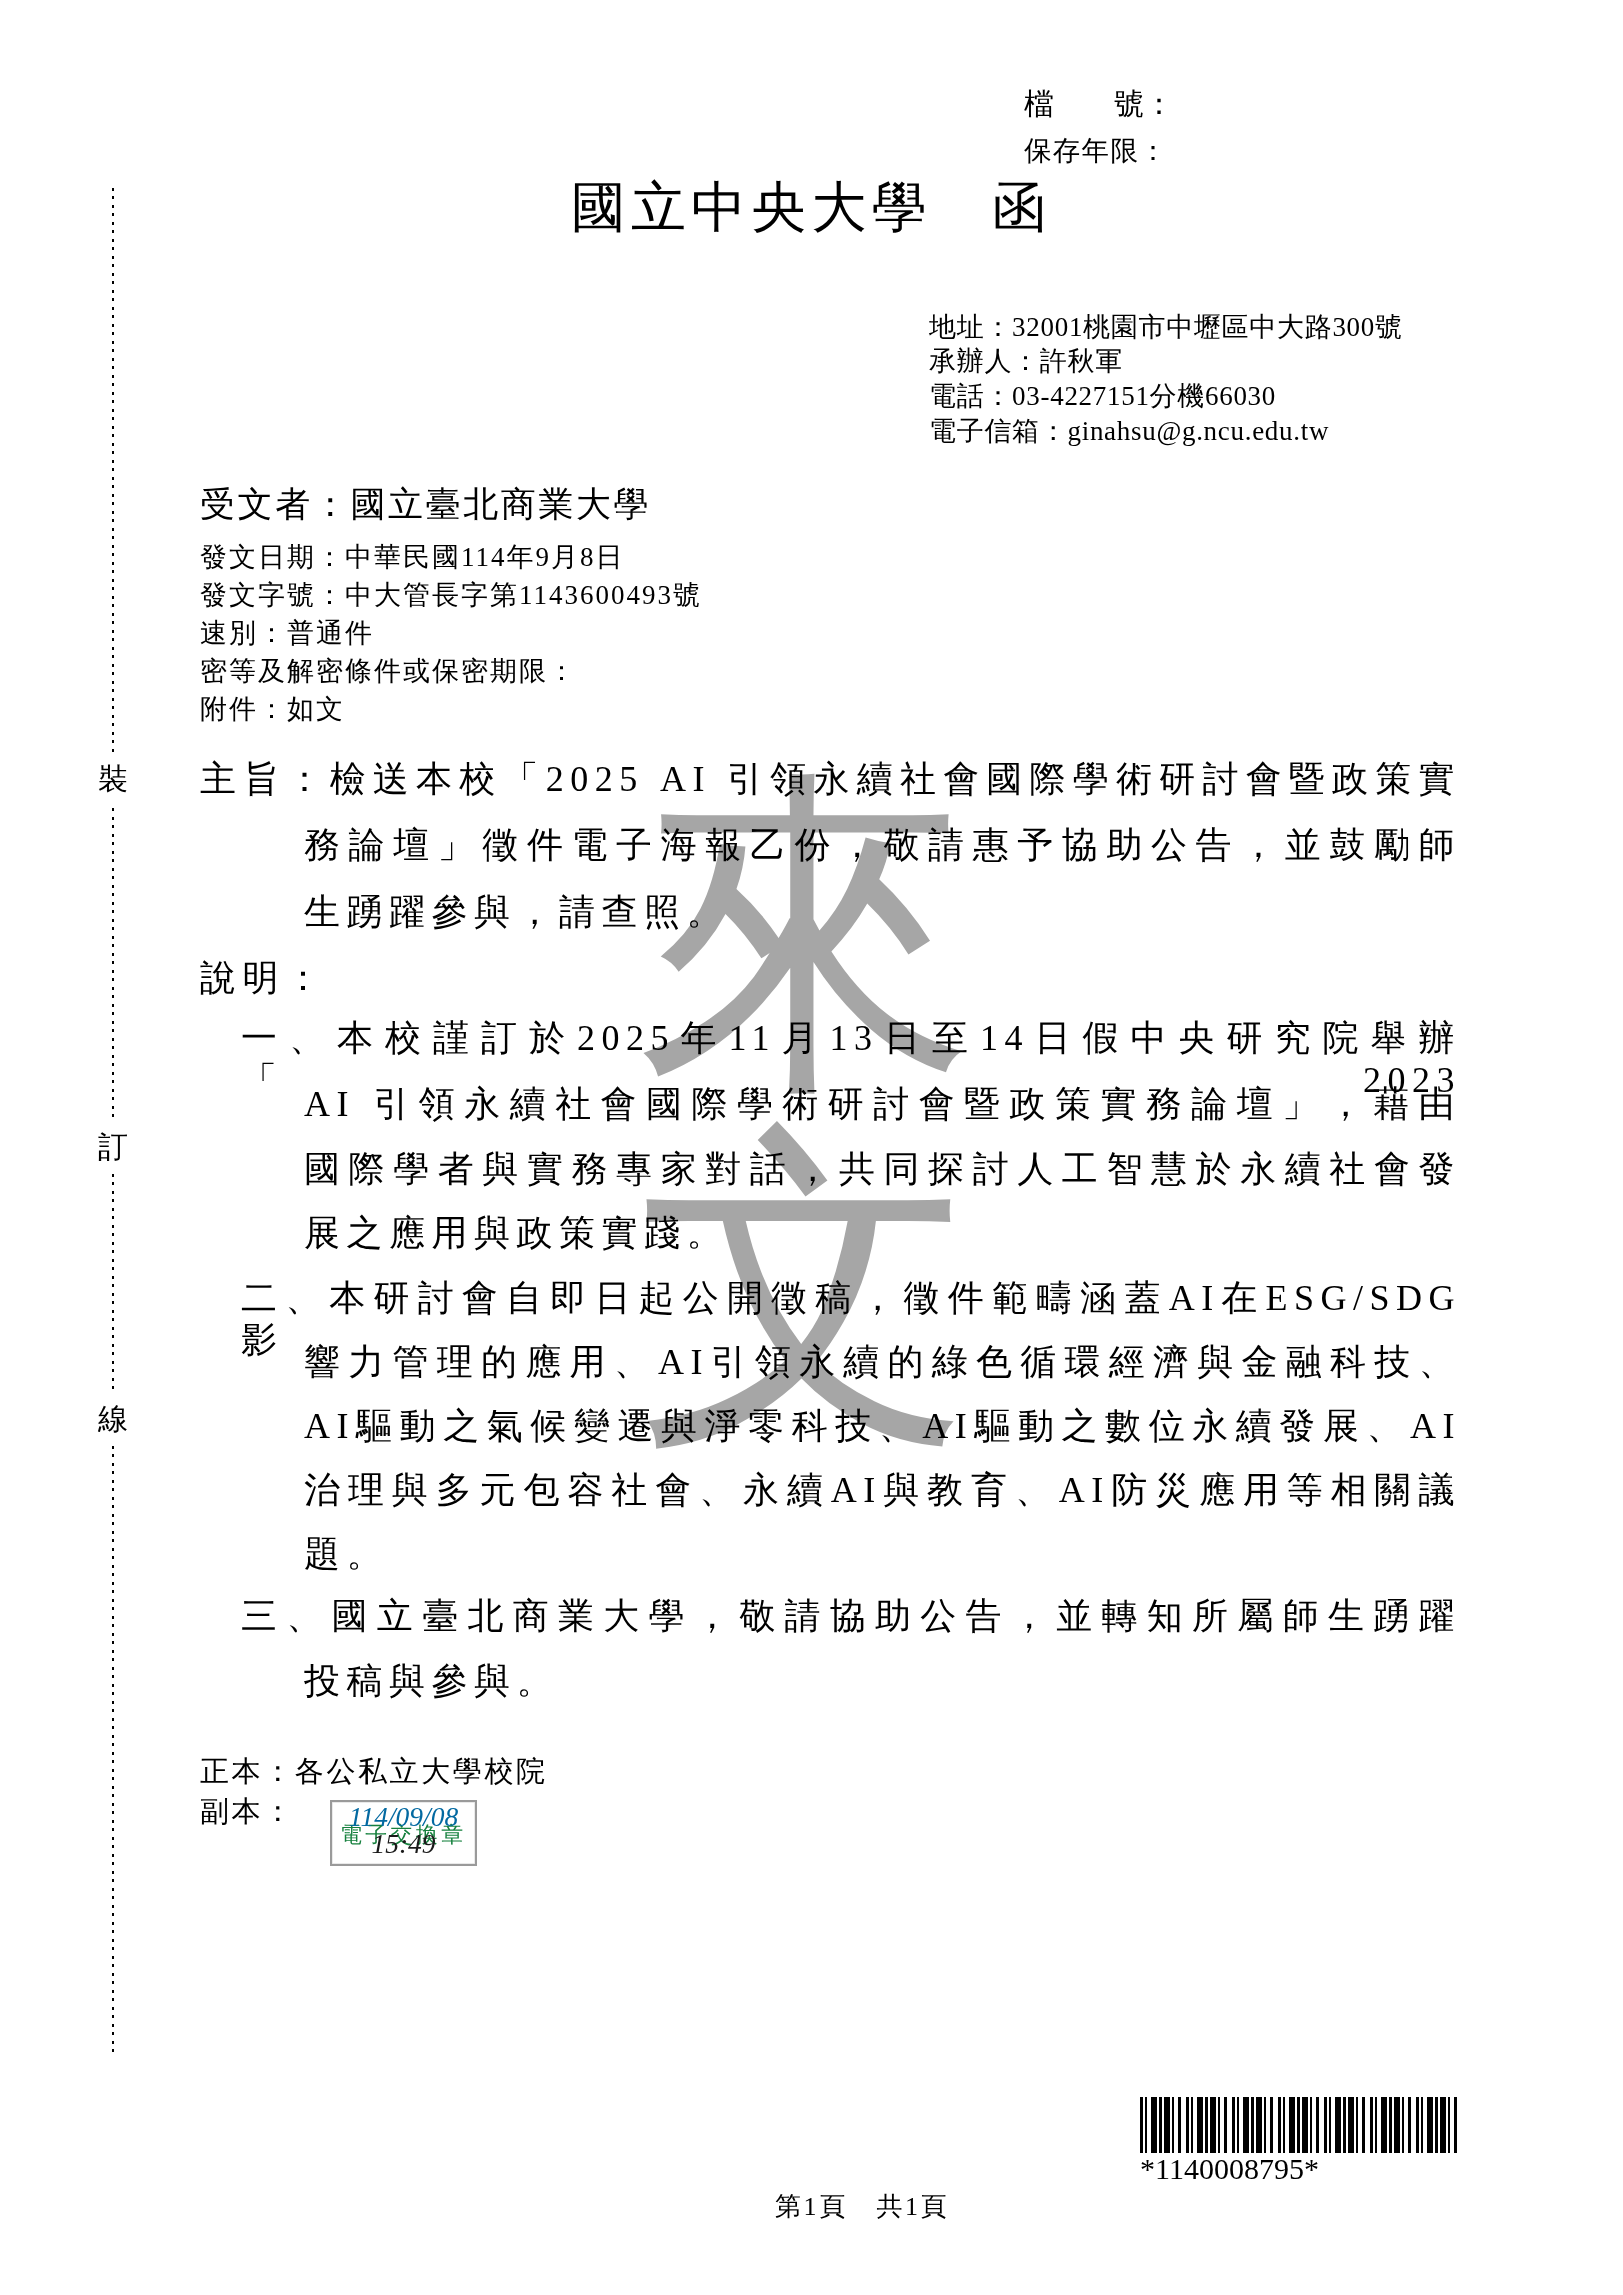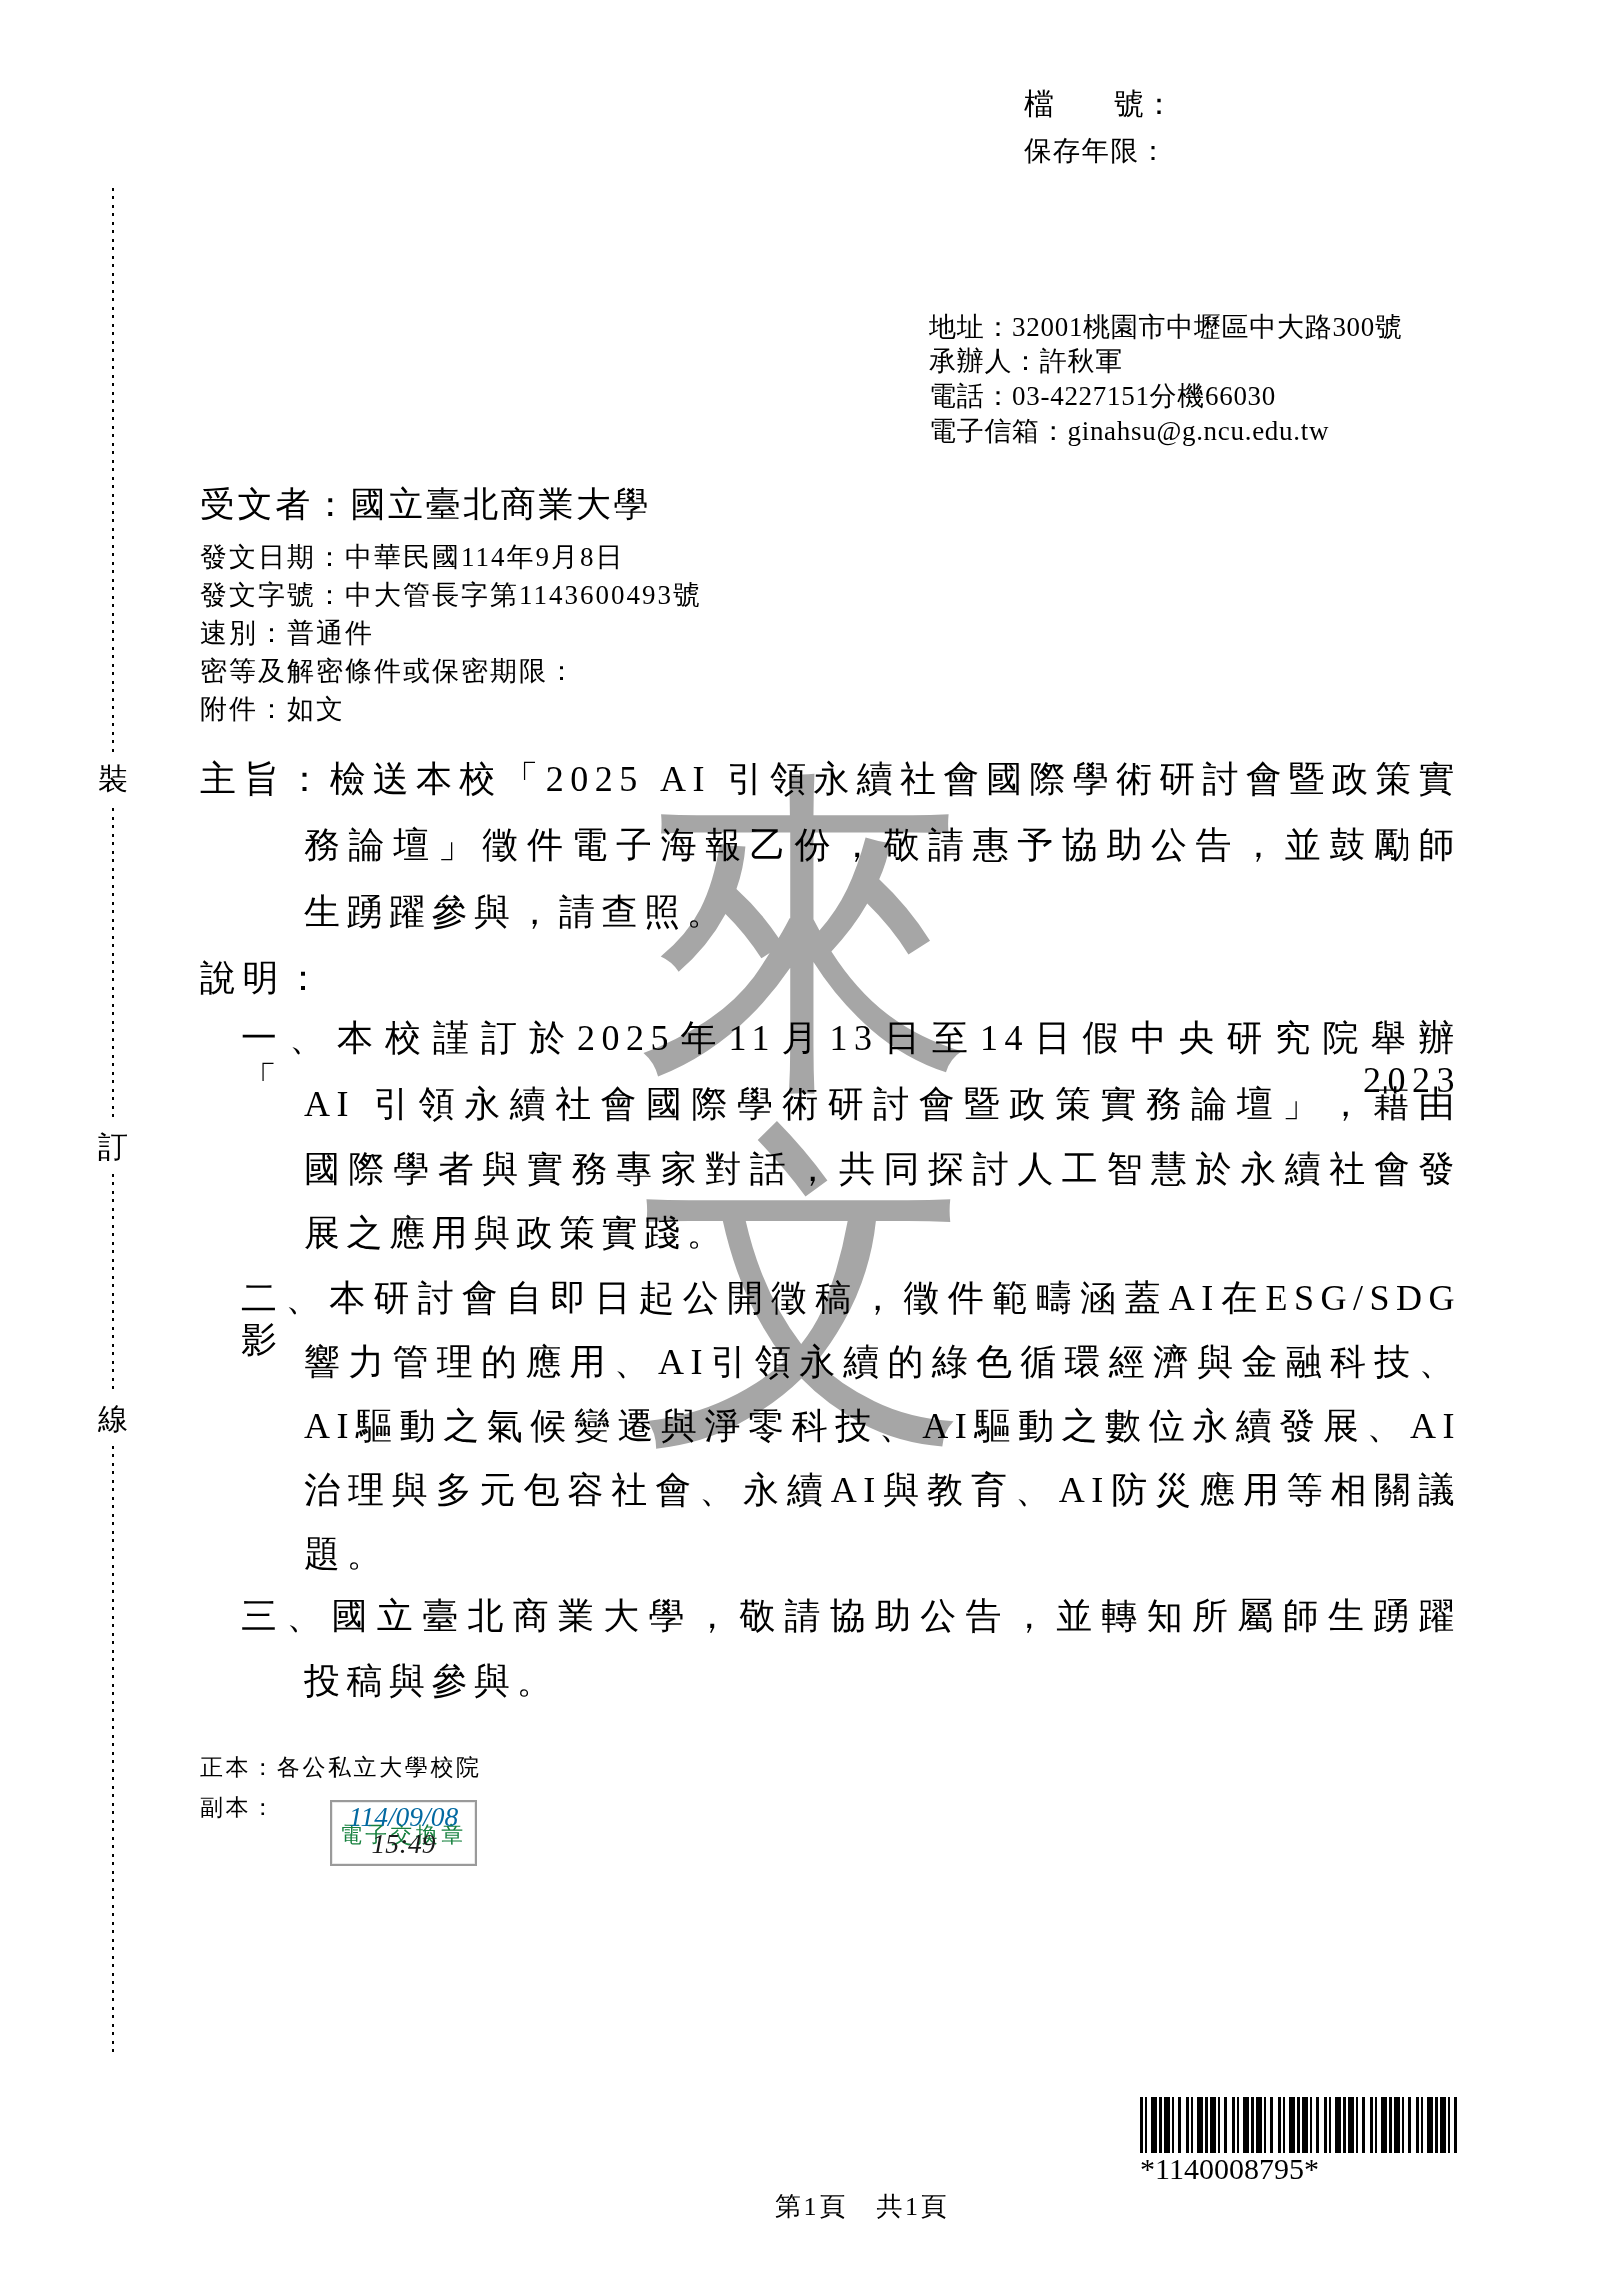--- a/index.html
+++ b/index.html
@@ -19,21 +19,21 @@
   .meta-line{left:200px;font-size:27px;letter-spacing:2px;}
   
   .body-line{font-size:36px;letter-spacing:6.5px;line-height:42px;}
   .lead{left:200px;}
   .num{left:241px;}
   .cont{left:304px;}
   .w-lead{width:1261px;}
   .w-num{width:1220px;}
   .w-cont{width:1157px;}
   
-  .copy-line{left:200px;font-size:23px;letter-spacing:2.6px;}
+  .copy-line{left:200px;font-size:29px;letter-spacing:2.6px;}
   
   .stamp{left:330px;top:1800px;width:143px;height:62px;border:2px solid #9a9a9a;
          box-shadow:inset 0 0 0 0.7px #e2e2e2;}
   .stamp-label{left:-18.3px;top:18.3px;width:179px;text-align:center;font-size:22px;color:#15803d;
                letter-spacing:3.3px;white-space:nowrap;}
   .stamp-date{left:0;top:-1.3px;width:143px;text-align:center;font-size:27.5px;font-style:italic;color:#0369a1;}
   .stamp-time{left:0;top:26px;width:143px;text-align:center;font-size:27.5px;font-style:italic;color:#1a1a1a;}
   
   .dotline{left:112px;top:188px;width:2px;height:1866px;
            background:repeating-linear-gradient(180deg,#000 0 2.6px,transparent 2.6px 8.5px);}
@@ -67,20 +67,21 @@
   </div>
 
   <div class="abs dotline"></div>
   <div class="abs bindmark cjk layer" style="top:752px;">裝</div>
   <div class="abs bindmark cjk layer" style="top:1120px;">訂</div>
   <div class="abs bindmark cjk layer" style="top:1392px;">線</div>
 
   <div class="abs cjk layer file-label">檔　　號：</div>
   <div class="abs cjk layer retention-label">保存年限：</div>
 
+  <div class="abs cjk layer doc-title">國立中央大學　函</div>
 
   <div class="abs cjk layer sender-line" style="top:309px;">地址：32001桃園市中壢區中大路300號</div>
   <div class="abs cjk layer sender-line" style="top:343px;">承辦人：許秋軍</div>
   <div class="abs cjk layer sender-line" style="top:378px;">電話：03-4227151分機66030</div>
   <div class="abs cjk layer sender-line" style="top:413px;">電子信箱：ginahsu@g.ncu.edu.tw</div>
 
   <div class="abs cjk layer to-line">受文者：國立臺北商業大學</div>
   <div class="abs cjk layer meta-line" style="top:539px;">發文日期：中華民國114年9月8日</div>
   <div class="abs cjk layer meta-line" style="top:577px;">發文字號：中大管長字第1143600493號</div>
   <div class="abs cjk layer meta-line" style="top:615px;">速別：普通件</div>

